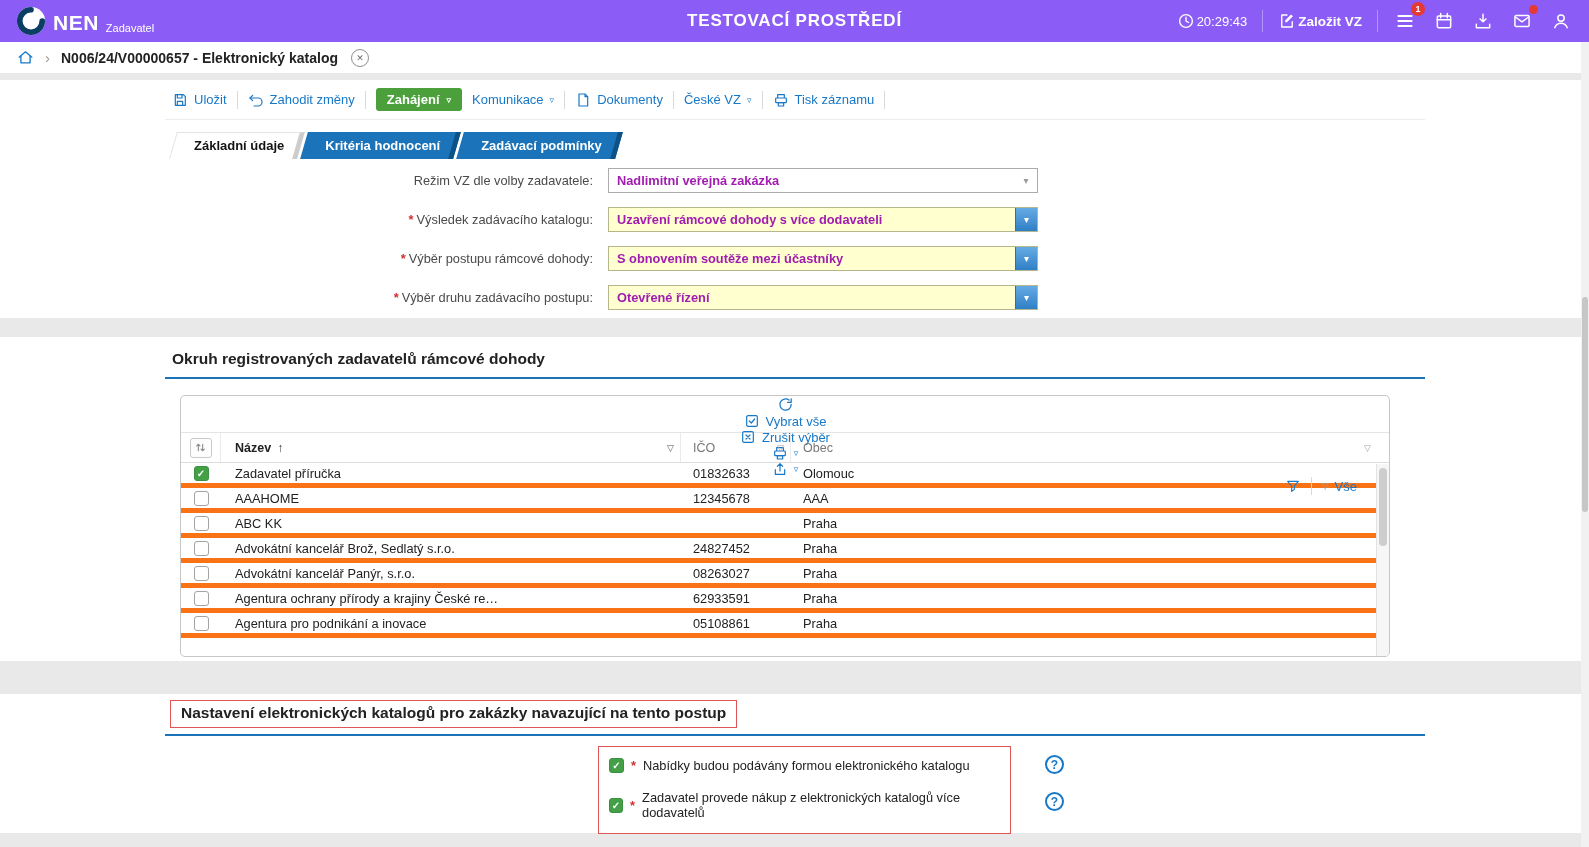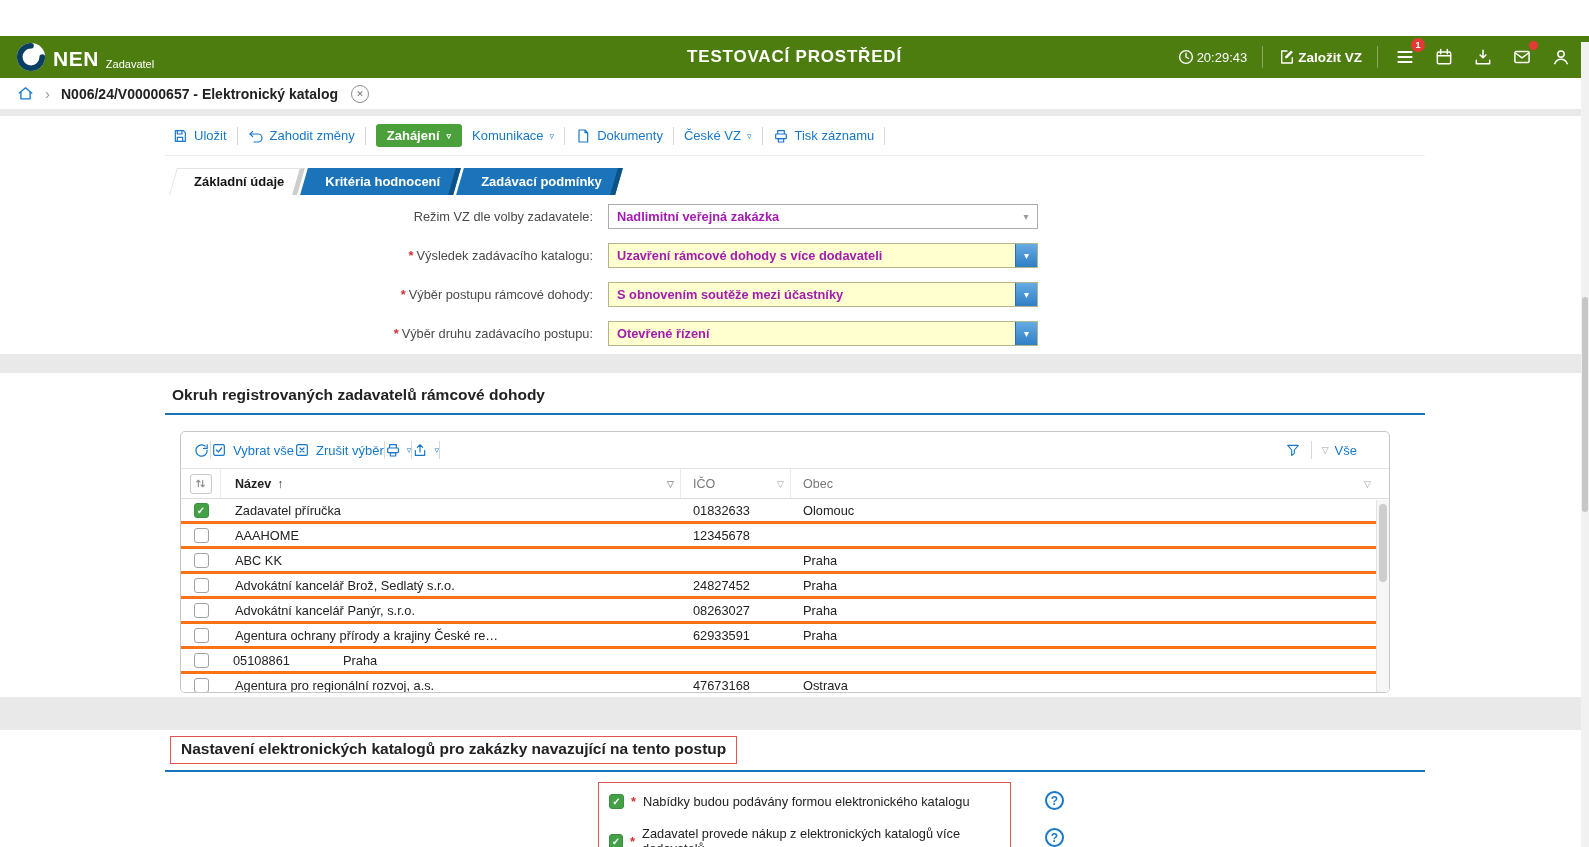--- a/index.html
+++ b/index.html
@@ -10,27 +10,26 @@
     color: #222;
     background: #fff;
     overflow: hidden;
     position: relative;
   }
   .svgi { display:block; }
 
   
   .topbar {
     height: 42px;
-    background: #4d7c0f;
+    background: #8b5cf6;
     display: flex;
     align-items: center;
     color: #fff;
     padding: 0 16px;
     position: relative;
-    margin-top: 36px;
   }
   .brand { display:flex; align-items:flex-end; gap:7px; cursor:pointer; }
   .brand-main { font-size:21px; font-weight:bold; letter-spacing:.5px; line-height:26px; }
   .brand-sub { font-size:11px; margin-bottom:2px; }
   .env-title {
     position:absolute; left:50%; transform:translateX(-50%);
     font-size:17px; font-weight:bold; letter-spacing:.8px;
   }
   .top-actions { margin-left:auto; display:flex; align-items:center; gap:15px; }
   .top-item { display:flex; align-items:center; gap:2px; cursor:pointer; }
@@ -103,41 +102,41 @@
   
   .panelB { height:324px; background:#fff; }
   .sec-title { font-size:15.5px; font-weight:bold; color:#222; padding:13px 0 9px 7px; }
   .blue-line { height:2px; background:#1b74ba; }
 
   .gridpanel {
     margin:16px 35px 0 15px; width:1210px; height:262px;
     border:1px solid #c6c6c6; border-radius:5px; background:#fff;
     overflow:hidden; position:relative;
   }
-  .gtb { height:37px; display:flex; align-items:center; padding:0 12px; border-bottom:1px solid #e4e4e4; color:#1878c8; }
+  .gtb { height:37px; display:flex; align-items:center; padding:0 12px; border-bottom:1px solid #e4e4e4; color:#1878c8;flex-direction:column; }
   .gtb .lbl { font-size:13px; cursor:pointer; }
   .gtbi { display:flex; align-items:center; gap:6px; cursor:pointer; }
   .gtb-right { margin-left:auto; display:flex; align-items:center; gap:10px; padding-right:20px; }
   .fc { color:#a0a0a0; font-size:9px; }
 
   .ghead { height:30px; display:flex; align-items:stretch; border-bottom:1px solid #dcdcdc; font-size:12.5px; color:#777; }
   .gh { display:flex; align-items:center; border-right:1px solid #ebebeb; }
   .gh .fc { margin-left:auto; padding-right:6px; cursor:pointer; }
   .gh-sel { width:40px; justify-content:center; }
   .gh-name { width:460px; padding-left:14px; color:#222; font-weight:bold; }
   .gh-ico { width:110px; padding-left:12px; }
   .gh-obec { flex:1; padding-left:12px; border-right:none; }
   .gh-obec .fc { padding-right:18px; }
   .sort { color:#333; font-weight:bold; margin-left:6px; font-size:12px; }
   .selhdr {
     width:22px; height:20px; border:1px solid #c9c9c9; border-radius:3px;
     display:flex; align-items:center; justify-content:center; color:#8a8a8a; background:#fdfdfd; cursor:pointer;
   }
 
-  .grow { height:25px; display:flex; align-items:center; border-bottom:3px solid #f97316; font-size:12.8px; color:#222; cursor:pointer; background:#fff; }
+  .grow { height:25px; display:flex; align-items:center; border-bottom:5px solid #f97316; font-size:12.8px; color:#222; cursor:pointer; background:#fff; }
   .gc-sel { width:40px; display:flex; justify-content:center; }
   .gc-name { width:460px; padding-left:14px; white-space:nowrap; overflow:hidden; }
   .gc-ico { width:110px; padding-left:12px; }
   .gc-obec { flex:1; padding-left:12px; }
 
   .cb {
     width:15px; height:15px; border:1px solid #a3a3a3; border-radius:3px; background:#fff;
     display:inline-flex; align-items:center; justify-content:center; font-size:10px; color:transparent; cursor:pointer;
   }
   .cb::after { content:"✓"; font-weight:bold; }
@@ -438,20 +437,21 @@
           <span class="gc-name">Zadavatel příručka</span>
           <span class="gc-ico">01832633</span>
           <span class="gc-obec">Olomouc</span>
         </div>
         <div class="grow">
           <span class="gc-sel">
               <span class="cb" data-checked="false"></span>
             </span>
           <span class="gc-name">AAAHOME</span>
           <span class="gc-ico">12345678</span>
+          <span class="gc-obec">AAA</span>
         </div>
         <div class="grow">
           <span class="gc-sel">
               <span class="cb" data-checked="false"></span>
             </span>
           <span class="gc-name">ABC KK</span>
           <span class="gc-ico"></span>
           <span class="gc-obec">Praha</span>
         </div>
         <div class="grow">
@@ -475,30 +475,23 @@
               <span class="cb" data-checked="false"></span>
             </span>
           <span class="gc-name">Agentura ochrany přírody a krajiny České re…</span>
           <span class="gc-ico">62933591</span>
           <span class="gc-obec">Praha</span>
         </div>
         <div class="grow">
           <span class="gc-sel">
               <span class="cb" data-checked="false"></span>
             </span>
+          <span class="gc-name">Agentura pro podnikání a inovace</span>
           <span class="gc-ico">05108861</span>
           <span class="gc-obec">Praha</span>
-        </div>
-        <div class="grow">
-          <span class="gc-sel">
-              <span class="cb" data-checked="false"></span>
-            </span>
-          <span class="gc-name">Agentura pro regionální rozvoj, a.s.</span>
-          <span class="gc-ico">47673168</span>
-          <span class="gc-obec">Ostrava</span>
         </div>
       </div>
 
       <div class="vscroll">
         <div class="vthumb"></div>
       </div>
     </div>
   </div>
 </section>
 

